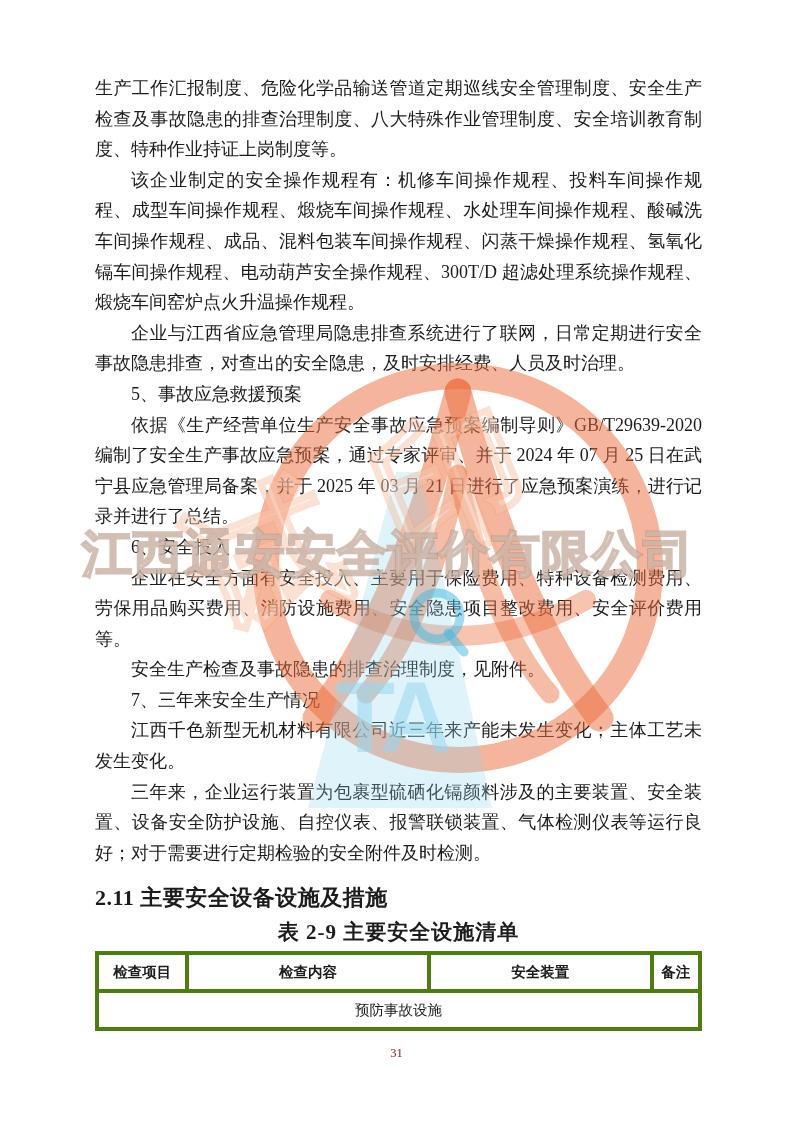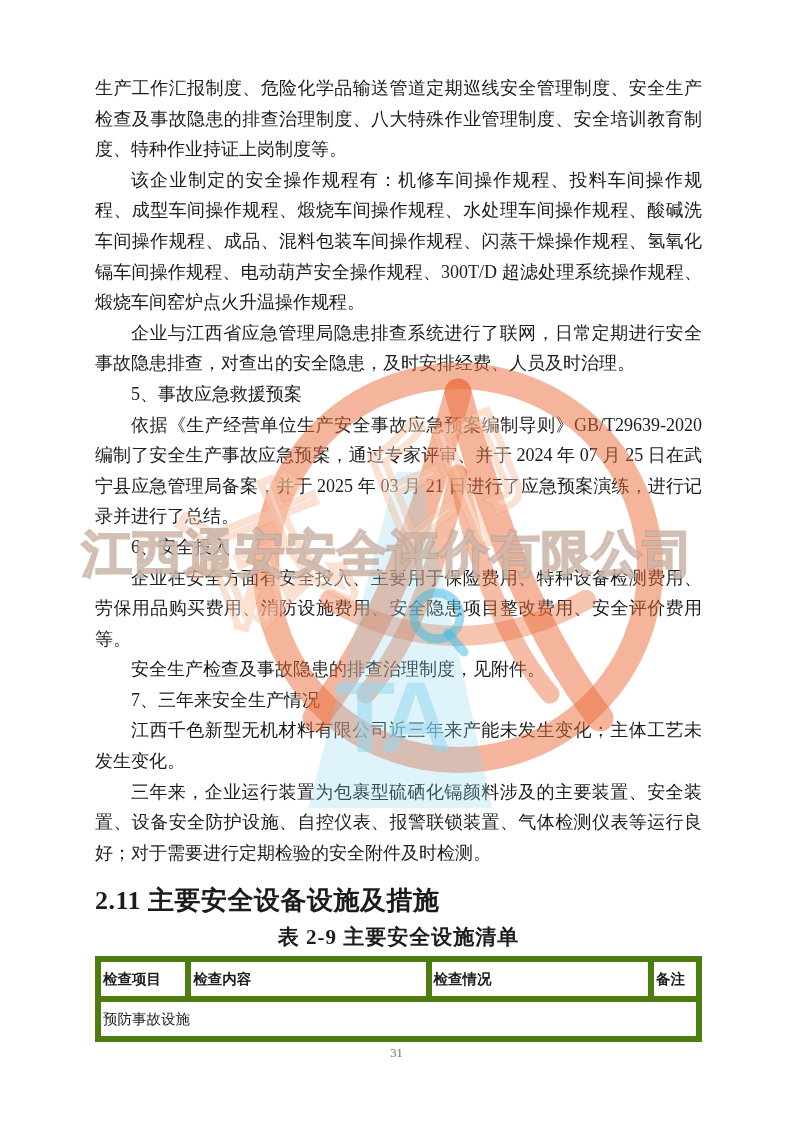--- a/index.html
+++ b/index.html
@@ -13,37 +13,37 @@
     display:flex;justify-content:space-between;align-items:flex-end;
     font-weight:700;font-size:12.5px;line-height:1.35;
     border-bottom:1.6px solid #111;padding-bottom:4px;white-space:nowrap;
   }
   .doc-header .hleft{letter-spacing:0.2px;}
   .doc-header .hright{margin-left:14px;}
   .bodytext{margin-top:10px;font-size:18px;line-height:30.6px;text-align:justify;}
   .bodytext p{margin:0;text-indent:2em;}
   .bodytext p.no-indent{text-indent:0;}
   .section-heading{
-    font-size:26px;font-weight:700;margin:15px 0 3px 0;letter-spacing:0.5px;
+    font-size:22px;font-weight:700;margin:15px 0 3px 0;letter-spacing:0.5px;
   }
   .item-line{font-size:18px;line-height:30.6px;text-indent:2em;margin:0;}
   .table-caption{
     font-size:21px;font-weight:700;text-align:center;margin:5px 0 5px 0;letter-spacing:1px;
   }
   table.check-table{
     width:100%;border-collapse:collapse;border:1.6px solid #000;
     font-size:14.5px;table-layout:fixed;
   }
   table.check-table th,table.check-table td{
-    border:6px solid #4d7c0f;text-align:left;padding:7px 2px;height:20px;
+    border:4px solid #4d7c0f;text-align:center;padding:7px 2px;height:20px;
   }
   table.check-table th{font-weight:700;}
   .page-footer{
     position:absolute;left:0;right:0;top:1046px;text-align:center;
-    font-size:12.5px;color:#737373;
+    font-size:12.5px;color:#7f1d1d;
   }
   
   .watermark-layer{position:absolute;inset:0;z-index:4;pointer-events:none;}
   .wm-svg{position:absolute;left:0;top:0;}
   .wm-company{
     position:absolute;left:82px;top:521px;width:612px;height:60px;
     font-size:50px;font-weight:700;white-space:nowrap;text-align:center;
     letter-spacing:1px;color:rgba(255,253,250,0.60);
     -webkit-text-stroke:2px rgba(176,146,130,0.55);
     text-shadow:0 0 1px rgba(210,150,120,0.25);
@@ -87,21 +87,21 @@
       <colgroup>
         <col style="width:15%">
           <col style="width:40%">
           <col style="width:37%">
           <col style="width:8%">
       </colgroup>
       <tbody>
           <tr>
         <th>检查项目</th>
         <th>检查内容</th>
-        <th>检查情况</th>
+        <th>安全装置</th>
         <th>备注</th>
       </tr>
       <tr>
         <td colspan="4">预防事故设施</td>
       </tr>
     </tbody>
       </table>
 
   </div>
 

